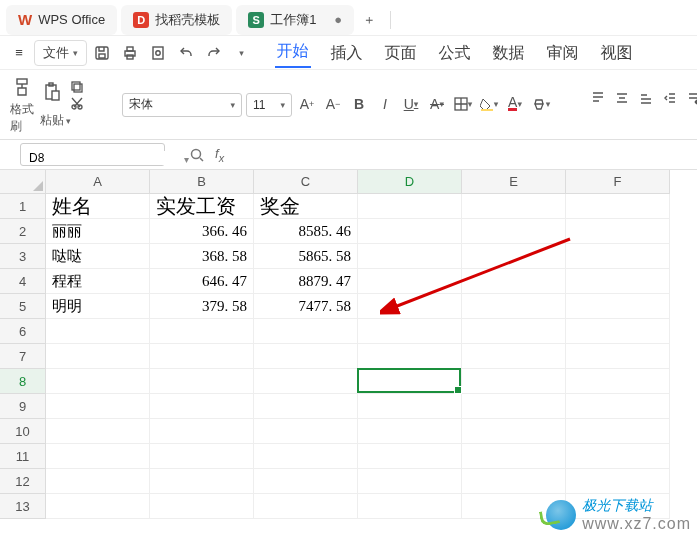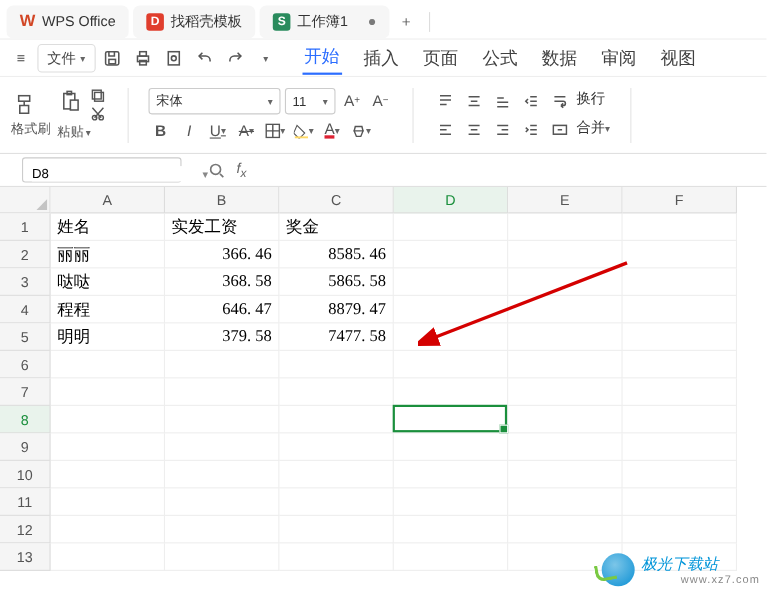--- a/index.html
+++ b/index.html
@@ -32,21 +32,21 @@
 .group { display: flex; flex-direction: column; align-items: flex-start; gap: 2px; }
 .group .top { display: flex; gap: 6px; align-items: center; }
 .group .lbl { font-size: 12px; color: #555; display: flex; gap: 2px; align-items: center; }
 .iconbtn { width: 24px; height: 24px; display: flex; align-items: center; justify-content: center; color: #555; cursor: pointer; border-radius: 3px; }
 .vsep { width: 1px; height: 50px; background: #e4e4e4; margin: 0 6px; }
 .select { height: 24px; border: 1px solid #ccc; border-radius: 3px; display: flex; align-items: center; padding: 0 6px; font-size: 12px; gap: 6px; background: #fff; cursor: pointer; }
 .fontname { width: 120px; }
 .fontsize { width: 46px; }
 .formatrow { display: flex; gap: 4px; }
 .formatrow .iconbtn { width: 22px; height: 22px; font-size: 14px; }
-.fontgroup { display: flex; flex-direction: column; gap: 4px; }
+.fontgroup { display: flex; flex-direction: row; gap: 4px; }
 .aglyph { font-size: 15px; }
 .arrow-down { font-size: 9px; color: #666; }
 
 
 .fxrow { height: 30px; display: flex; align-items: center; border-bottom: 1px solid #e0e0e0; }
 .namebox { width: 145px; height: 23px; margin-left: 20px; border: 1px solid #ccc; border-radius: 3px; display: flex; align-items: flex-end; padding: 0 8px; position: relative; }
 .namebox input { border: none; outline: none; flex: 1; font-size: 12px; }
 .namebox .dd { color: #888; font-size: 10px; }
 .fxicons { display: flex; align-items: center; gap: 6px; margin-left: 20px; color: #666; }
 .fxbar { flex: 1; height: 23px; }
@@ -55,36 +55,36 @@
 .grid-wrap { position: relative; }
 .corner { position: absolute; left: 0; top: 0; width: 46px; height: 24px; background: #f5f5f5; border-right: 1px solid #dcdcdc; border-bottom: 1px solid #dcdcdc; display:flex; align-items:flex-end; justify-content:flex-end; padding:2px; }
 .corner svg { width: 10px; height: 10px; }
 .colheads { position: absolute; left: 46px; top: 0; height: 24px; display: flex; }
 .colhead { width: 104px; background: #f5f5f5; border-right: 1px solid #dcdcdc; border-bottom: 1px solid #dcdcdc; display: flex; align-items: center; justify-content: center; font-size: 13px; color: #555; cursor: pointer; }
 .rowheads { position: absolute; left: 0; top: 24px; width: 46px; }
 .rowhead { height: 25px; background: #f5f5f5; border-right: 1px solid #dcdcdc; border-bottom: 1px solid #dcdcdc; display: flex; align-items: center; justify-content: center; font-size: 13px; color: #555; cursor: pointer; }
 .cells { position: absolute; left: 46px; top: 24px; }
 .row { display: flex; height: 25px; }
 .cell { width: 104px; height: 25px; border-right: 1px solid #eee; border-bottom: 1px solid #eee; padding: 2px 6px; font-size: 15px; color: #000; display: flex; align-items: center; cursor: cell; font-family:"SimSun", serif; }
-.cell.hdr { font-size: 15px; }
+.cell.hdr { font-size: 20px; }
 .cell.num { justify-content: flex-end; }
 
 
 .active-cell { position: absolute; border: 2px solid #1a8f3c; background: transparent; pointer-events: none; }
 .active-cell::after { content:''; position:absolute; right:-3px; bottom:-3px; width:6px; height:6px; background:#1a8f3c; border:1px solid #fff; }
 
 .colhead.active { background: #e9f3ec; color: #1a8f3c; }
 .rowhead.active { background: #e9f3ec; color: #1a8f3c; }
 
 
 .arrow-annot { position: absolute; pointer-events: none; }
 
 
 .watermark { position: absolute; right: 6px; bottom: 8px; display: flex; align-items: center; gap: 6px; color: #0095d9; font-size: 14px; font-weight: 500; font-style: italic; }
-.watermark small { display:block; color:#888; font-size:10px; font-style: normal; letter-spacing:1px;margin-left:36px;}
+.watermark small { display:block; color:#888; font-size:16px; font-style: normal; letter-spacing:1px;}
 .wmcircle { width: 30px; height: 30px; border-radius: 50%; background: radial-gradient(circle at 40% 35%, #7cc6e8, #0a8fd4); position: relative; }
 .wmcircle::after { content:''; position:absolute; left:-6px; top:10px; width:16px; height:12px; border: 3px solid #7ac943; border-top:none; border-right:none; border-radius: 0 0 0 8px; transform: rotate(-10deg);}
 
 </style>
 </head>
 <body>
 
 <div class="tabbar">
   <div class="tab app">
     <span class="wlogo">W</span>

